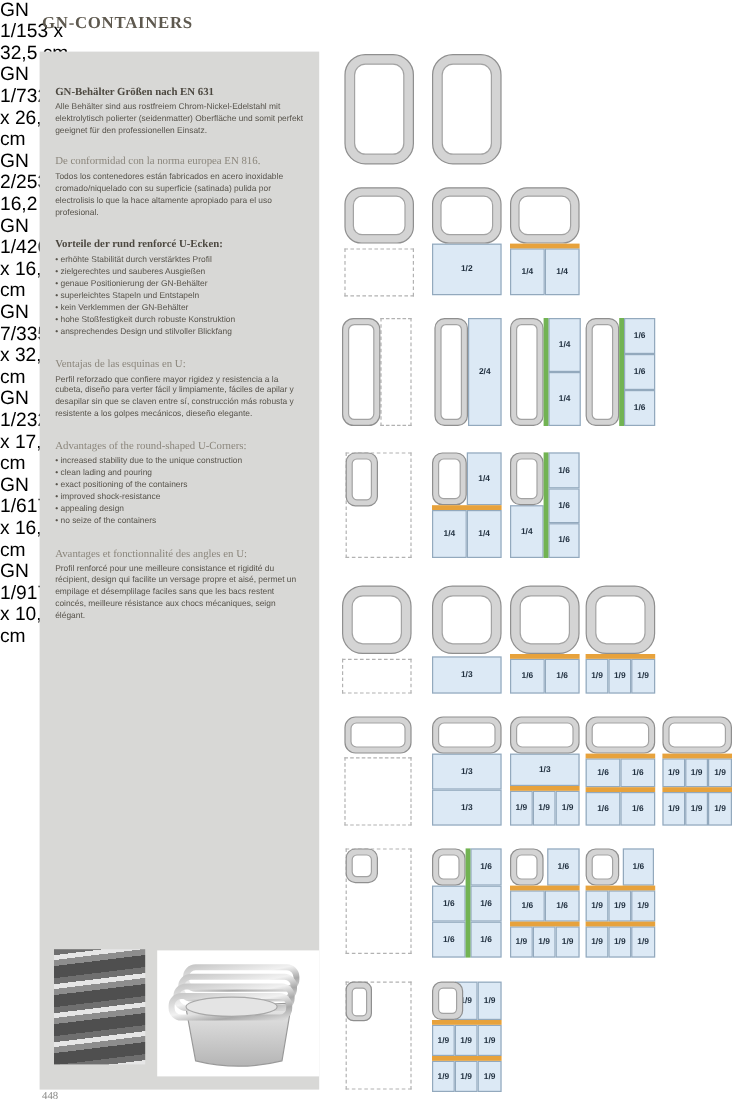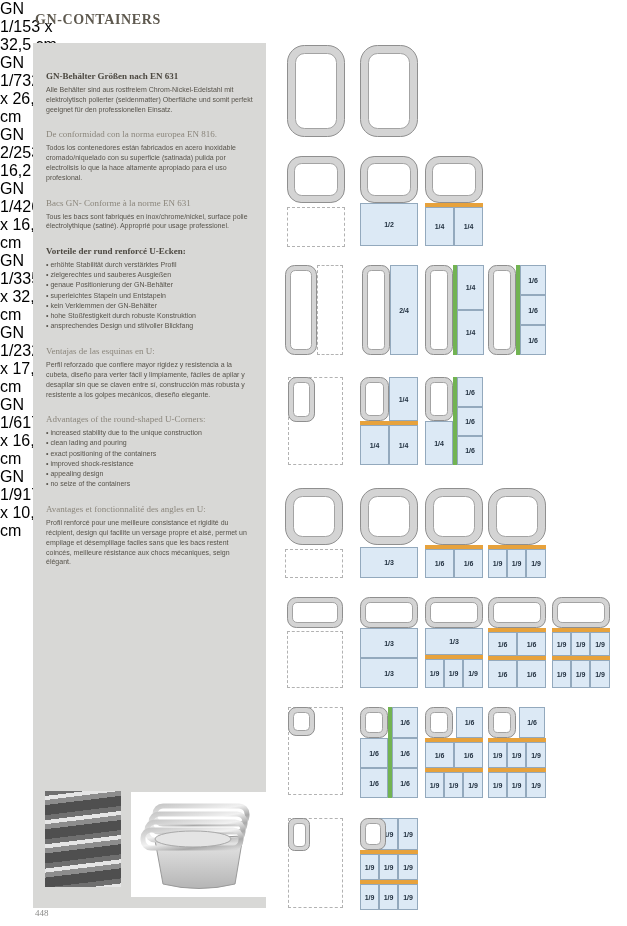--- a/index.html
+++ b/index.html
@@ -45,24 +45,20 @@
     <div id="sections">
         <div class="section">
           <div class="sec-title em">GN-Behälter Größen nach EN 631</div>
           <p class="sec-body">Alle Behälter sind aus rostfreiem Chrom-Nickel-Edelstahl mit elektrolytisch polierter (seidenmatter) Oberfläche und somit perfekt geeignet für den professionellen Einsatz.</p>
         </div>
         <div class="section">
           <div class="sec-title">De conformidad con la norma europea EN 816.</div>
           <p class="sec-body">Todos los contenedores están fabricados en acero inoxidable cromado/niquelado con su superficie (satinada) pulida por electrolisis lo que la hace altamente apropiado para el uso profesional.</p>
         </div>
         <div class="section">
-          <div class="sec-title">Bacs GN- Conforme à la norme EN 631</div>
-          <p class="sec-body">Tous les bacs sont fabriqués en inox/chrome/nickel, surface polie électrolythique (satiné). Approprié pour usage professionel.</p>
-        </div>
-        <div class="section">
           <div class="sec-title em">Vorteile der rund renforcé U-Ecken:</div>
           <ul class="sec-list">
             <li>erhöhte Stabilität durch verstärktes Profil</li>
             <li>zielgerechtes und sauberes Ausgießen</li>
             <li>genaue Positionierung der GN-Behälter</li>
             <li>superleichtes Stapeln und Entstapeln</li>
             <li>kein Verklemmen der GN-Behälter</li>
             <li>hohe Stoßfestigkeit durch robuste Konstruktion</li>
             <li>ansprechendes Design und stilvoller Blickfang</li>
           </ul>
@@ -175,21 +171,21 @@
         <div class="pan-inner" style="width: 18.28px; height: 34.28px; border-radius: 4.62px;"></div>
       </div>
       <div class="cell" style="left: 425px; top: 421px; width: 28px; height: 44px;">1/4</div>
       <div class="vbar" style="left: 453px; top: 377px; height: 88px;"></div>
       <div class="cell" style="left: 457px; top: 377px; width: 26px; height: 30px;">1/6</div>
       <div class="cell" style="left: 457px; top: 407px; width: 26px; height: 29px;">1/6</div>
       <div class="cell" style="left: 457px; top: 436px; width: 26px; height: 29px;">1/6</div>
       <div class="pan" style="left: 285px; top: 488px; width: 58px; height: 57px; border-radius: 17.1px;">
         <div class="pan-inner" style="width: 41.32px; height: 40.32px; border-radius: 9.405px;"></div>
       </div>
-      <div class="rowlabel" style="left: 283px; top: 501px; width: 62px;"><span class="nm">GN 1/3</span><span class="sz">35,4 x 32,5 cm</span></div>
+      <div class="rowlabel" style="left: 283px; top: 501px; width: 62px;"><span class="nm">GN 7/3</span><span class="sz">35,4 x 32,5 cm</span></div>
       <div class="dash" style="left: 285px; top: 549px; width: 58px; height: 29px;"></div>
       <div class="pan" style="left: 360px; top: 488px; width: 58px; height: 57px; border-radius: 17.1px;">
         <div class="pan-inner" style="width: 41.32px; height: 40.32px; border-radius: 9.405px;"></div>
       </div>
       <div class="cell" style="left: 360px; top: 547px; width: 58px; height: 31px;">1/3</div>
       <div class="pan" style="left: 425px; top: 488px; width: 58px; height: 57px; border-radius: 17.1px;">
         <div class="pan-inner" style="width: 41.32px; height: 40.32px; border-radius: 9.405px;"></div>
       </div>
       <div class="hbar" style="left: 425px; top: 545px; width: 58px;"></div>
       <div class="cell" style="left: 425px; top: 549px; width: 29px; height: 29px;">1/6</div>

